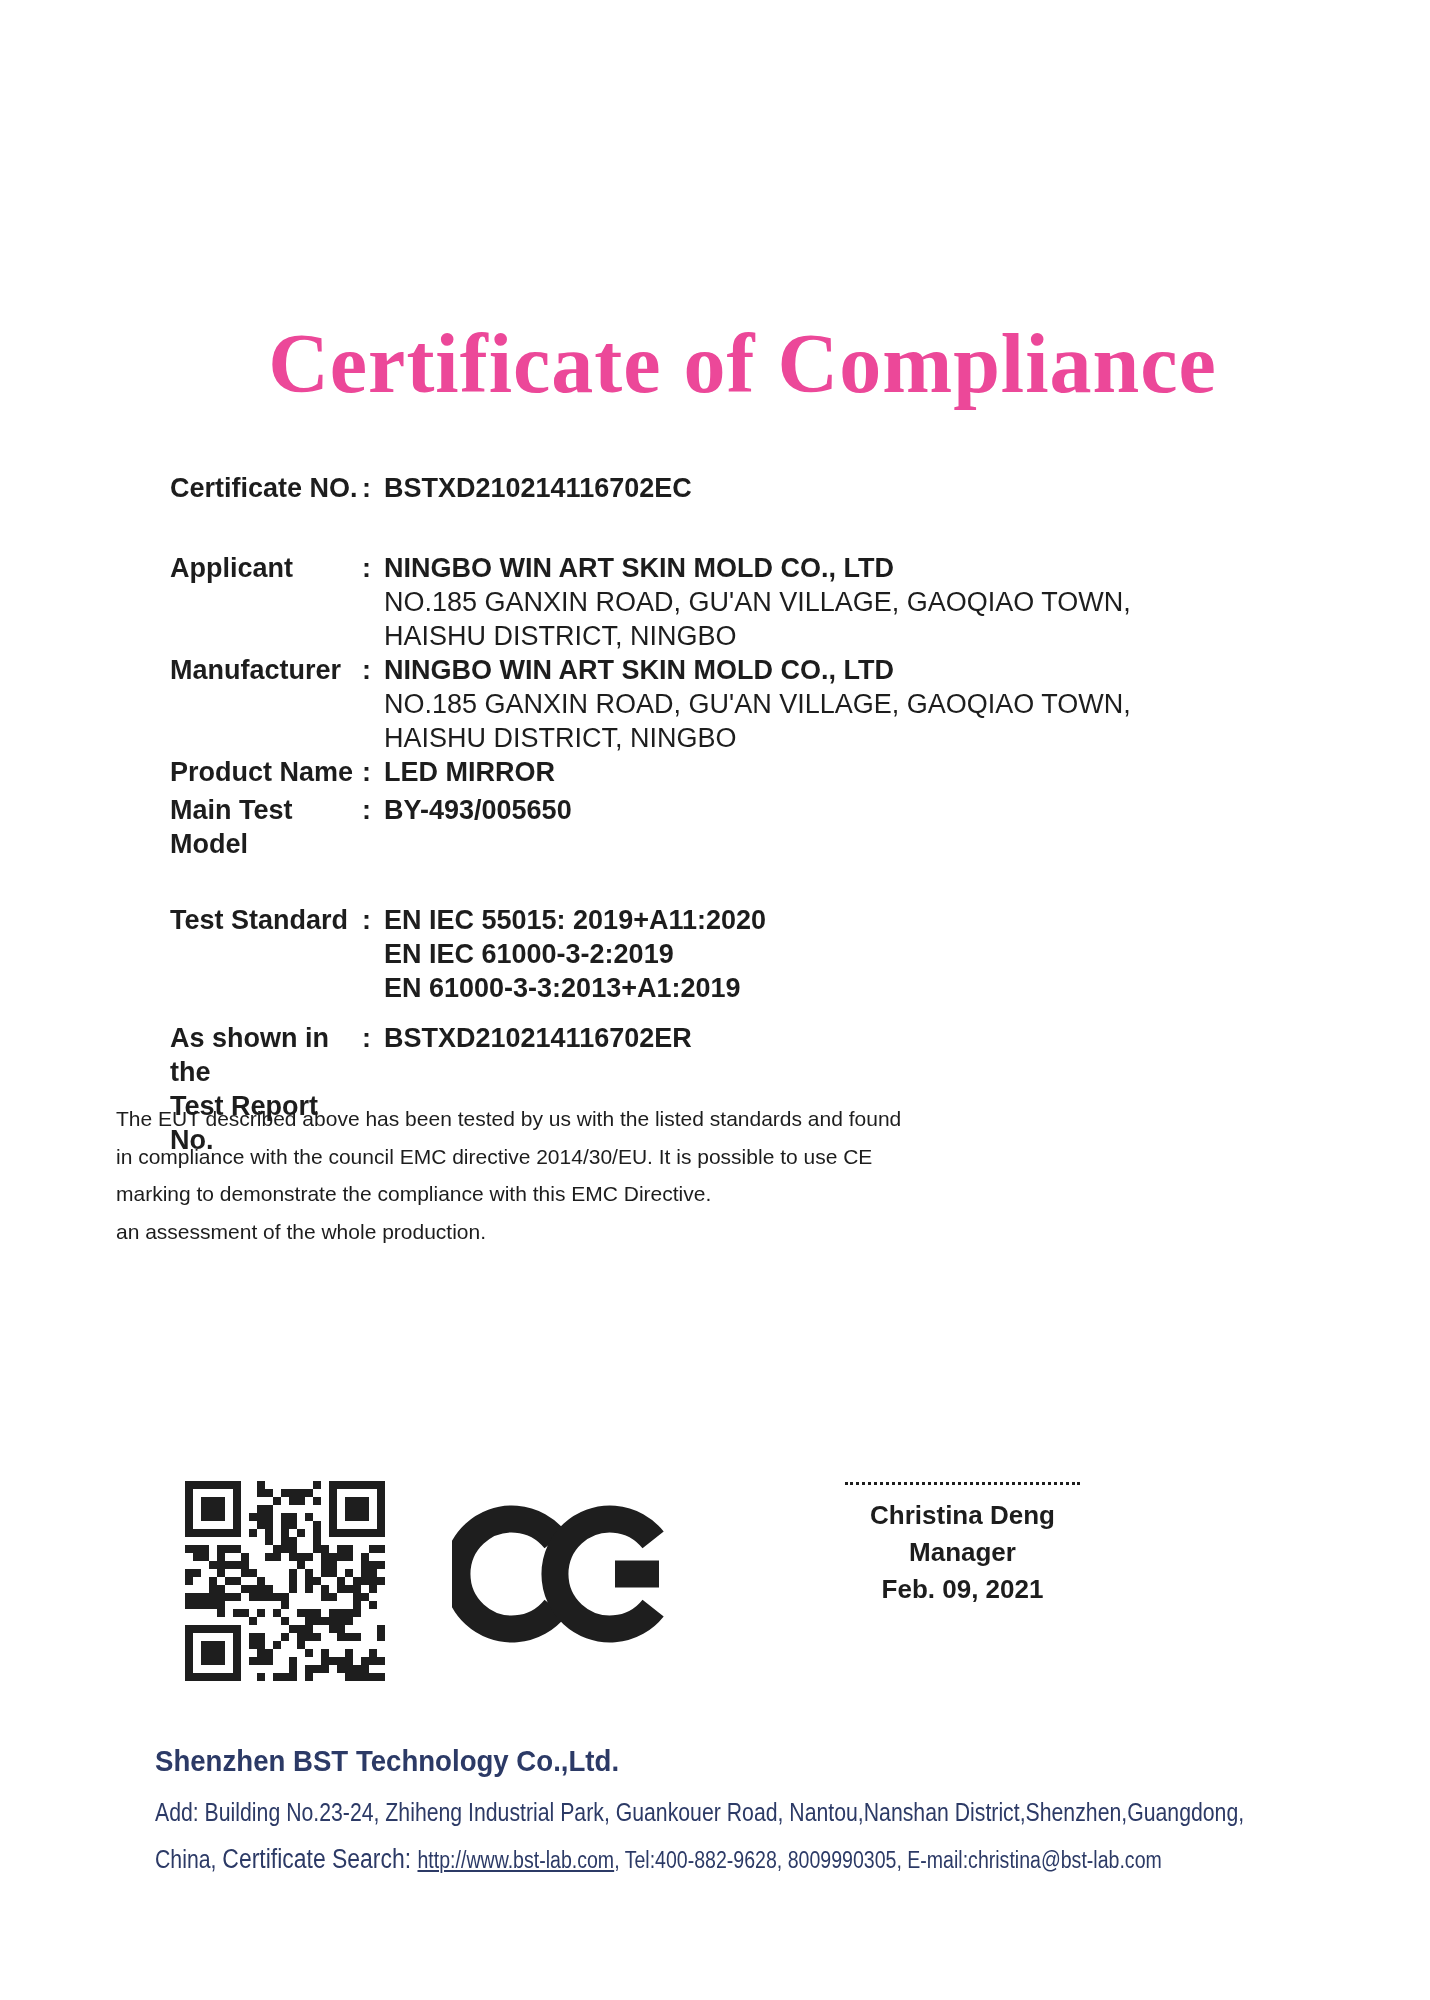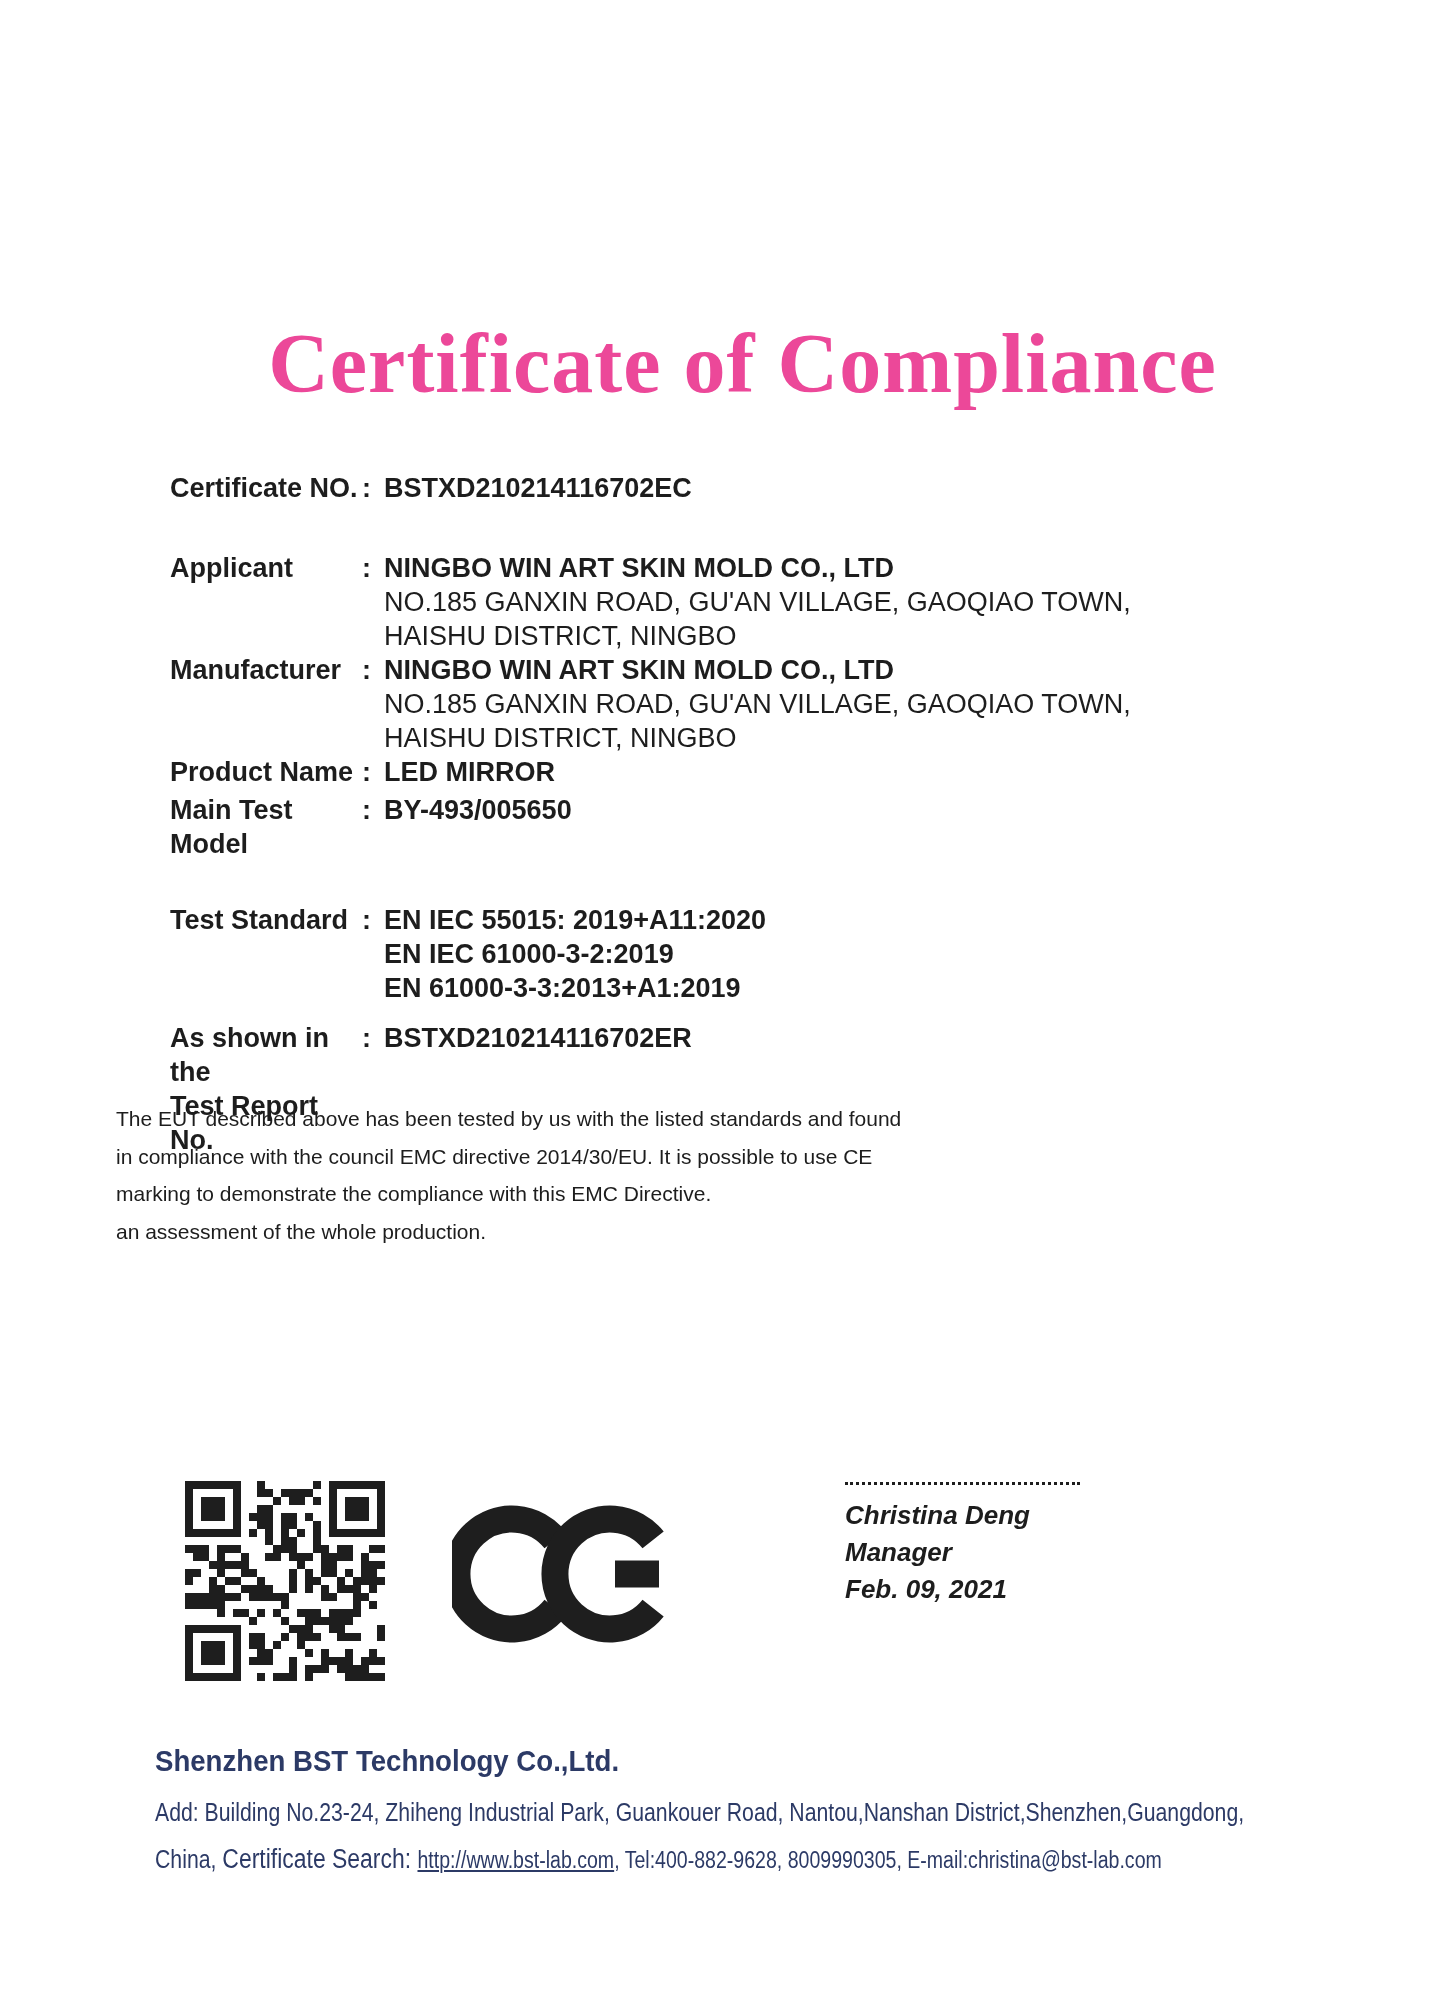--- a/index.html
+++ b/index.html
@@ -17,21 +17,21 @@
   .frow{display:flex;align-items:flex-start;font-size:27px;}
   .frow .flabel{width:192px;font-weight:bold;line-height:34px;flex:0 0 192px;}
   .frow .fcolon{width:22px;font-weight:bold;line-height:34px;flex:0 0 22px;}
   .frow .fvalue{line-height:34px;}
   .vline{line-height:34px;white-space:nowrap;}
   .vline.strong{font-weight:bold;}
   .paragraph{position:absolute;top:1100px;left:116px;font-size:21px;line-height:37.5px;}
   .paragraph div{white-space:nowrap;}
   .qr{position:absolute;top:1481px;left:185px;width:200px;height:200px;}
   .ce{position:absolute;top:1498px;left:452px;width:218px;height:152px;}
-  .signature{position:absolute;top:1482px;left:845px;width:235px;font-style:italic;}
+  .signature{position:absolute;top:1482px;left:845px;width:235px;text-align:center;}
   .dotline{border-top:3px dotted #1d1d1d;width:100%;height:0;margin-bottom:12px;}
   .signature .sline{font-size:26px;font-weight:bold;line-height:37px;}
   .footer{position:absolute;left:155px;top:1744px;color:#2c3a66;}
   .f-company{
     font-size:30px;font-weight:bold;transform:scaleX(0.92);transform-origin:left;
     white-space:nowrap;
   }
   .f-line1{
     margin-top:20px;font-size:25px;transform:scaleX(0.85);transform-origin:left;
     white-space:nowrap;

